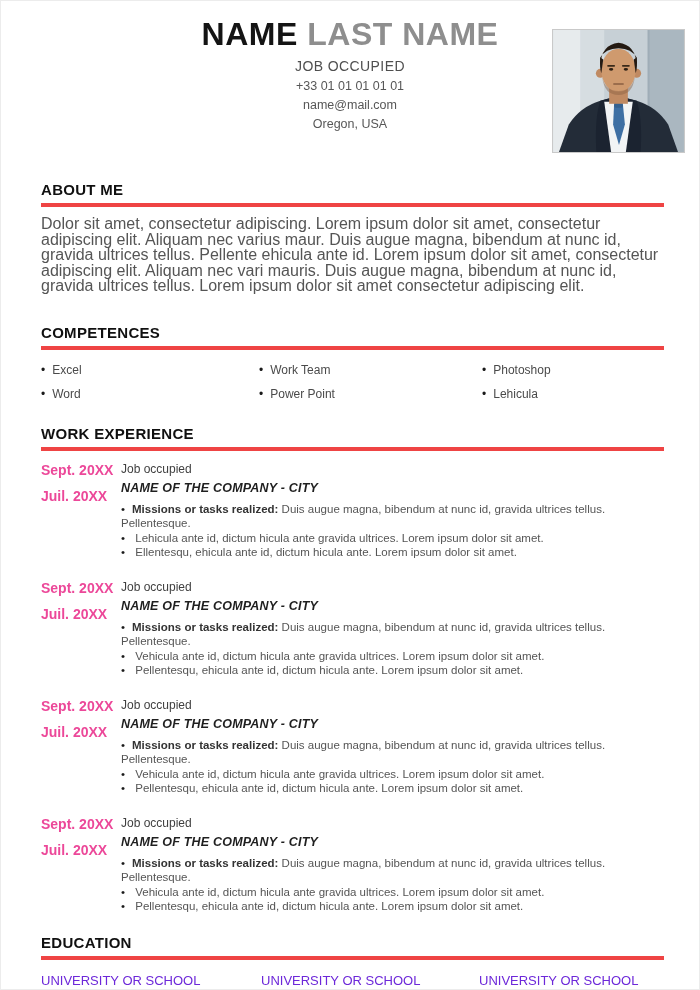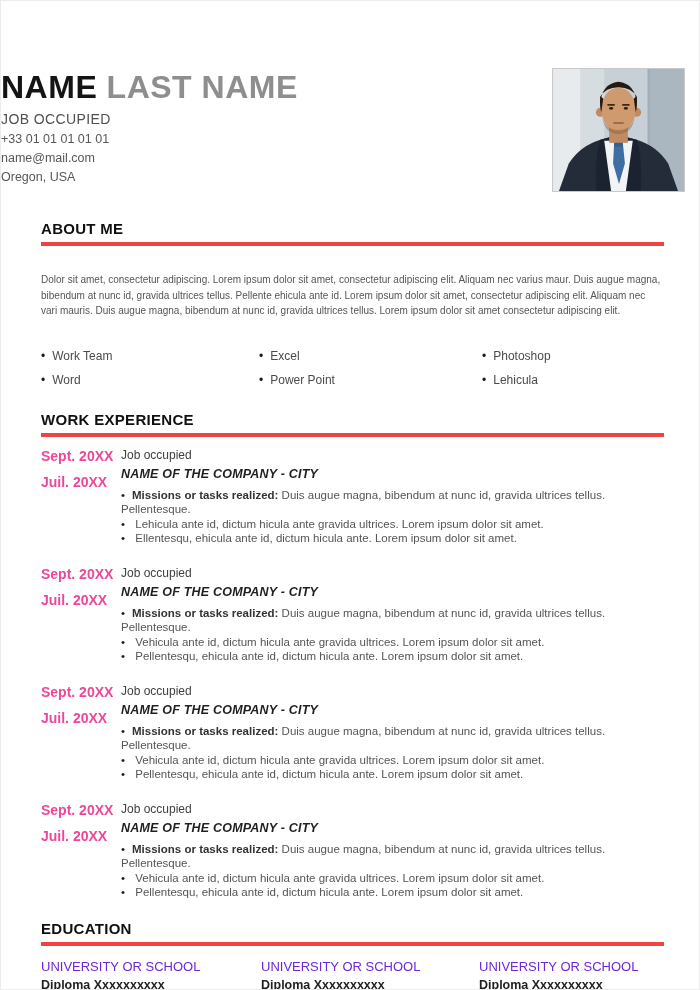--- a/index.html
+++ b/index.html
@@ -3,38 +3,38 @@
 <meta charset="utf-8">
 <style>
   * { margin:0; padding:0; box-sizing:border-box; }
   html,body { background:#ffffff; }
   .page {
     width:700px; height:990px; position:relative; overflow:hidden;
     background:#ffffff; border:1px solid #ececec;
     font-family:"Liberation Sans", sans-serif; color:#1a1a1a;
   }
   
-  .header { padding-top:30px; position:relative; height:154px;margin-top:39px; }
+  .header { padding-top:16px; text-align:center; position:relative; height:154px; }
   .name-line { font-size:32px; font-weight:bold; letter-spacing:0.5px; color:#141414; line-height:34px; }
   .name-line .last { color:#8e8e8e; }
   .job-title { font-size:14px; color:#4f4f4f; margin-top:7px; letter-spacing:0.4px; }
   .contact-line { font-size:12.5px; color:#575757; margin-top:5px; }
   .photo-frame {
     position:absolute; top:28px; right:14px; width:133px; height:124px;
     border:1px solid #c9c9c9; background:#cdd5da; overflow:hidden;
   }
   .photo-frame svg { display:block; width:100%; height:100%; }
   
   .content { padding:0 35px 0 40px; }
   .section-title {
     font-size:15px; font-weight:bold; color:#101010; letter-spacing:0.3px;
     padding-bottom:5px; border-bottom:4px solid #ef4444;
   }
   .sec-about { margin-top:26px; }
-  .about-text { font-size:10px; color:#555555; line-height:15.5px; margin-top:26px; }
+  .about-text { font-size:16px; color:#555555; line-height:15.5px; margin-top:9px; }
   
   .sec-competences { margin-top:30px; }
   .comp-grid { display:grid; grid-template-columns:218px 223px 1fr; row-gap:10px; margin-top:13px; }
   .comp-item { font-size:12px; color:#4a4a4a; }
   .blt { color:#1a1a1a; margin-right:7px; }
   
   .sec-experience { margin-top:24px; }
   .exp-entries { margin-top:11px; }
   .exp-entry { display:grid; grid-template-columns:80px 1fr; margin-bottom:20px; }
   .exp-date { font-size:14px; font-weight:bold; color:#ec4899; margin-bottom:10px; }
@@ -103,23 +103,24 @@
   </div>
 
   <div class="content">
 
     <div class="sec-about">
       <div class="section-title">ABOUT ME</div>
       <div class="about-text">Dolor sit amet, consectetur adipiscing. Lorem ipsum dolor sit amet, consectetur adipiscing elit. Aliquam nec varius maur. Duis augue magna, bibendum at nunc id, gravida ultrices tellus. Pellente ehicula ante id. Lorem ipsum dolor sit amet, consectetur adipiscing elit. Aliquam nec vari mauris. Duis augue magna, bibendum at nunc id, gravida ultrices tellus. Lorem ipsum dolor sit amet consectetur adipiscing elit.</div>
     </div>
 
     <div class="sec-competences">
+      <div class="section-title">COMPETENCES</div>
       <div class="comp-grid">
+        <div class="comp-item"><span class="blt">•</span><span>Excel</span></div>
         <div class="comp-item"><span class="blt">•</span><span>Work Team</span></div>
-        <div class="comp-item"><span class="blt">•</span><span>Excel</span></div>
         <div class="comp-item"><span class="blt">•</span><span>Photoshop</span></div>
         <div class="comp-item"><span class="blt">•</span><span>Word</span></div>
         <div class="comp-item"><span class="blt">•</span><span>Power Point</span></div>
         <div class="comp-item"><span class="blt">•</span><span>Lehicula</span></div>
       </div>
     </div>
 
     <div class="sec-experience">
       <div class="section-title">WORK EXPERIENCE</div>
       <div class="exp-entries">

